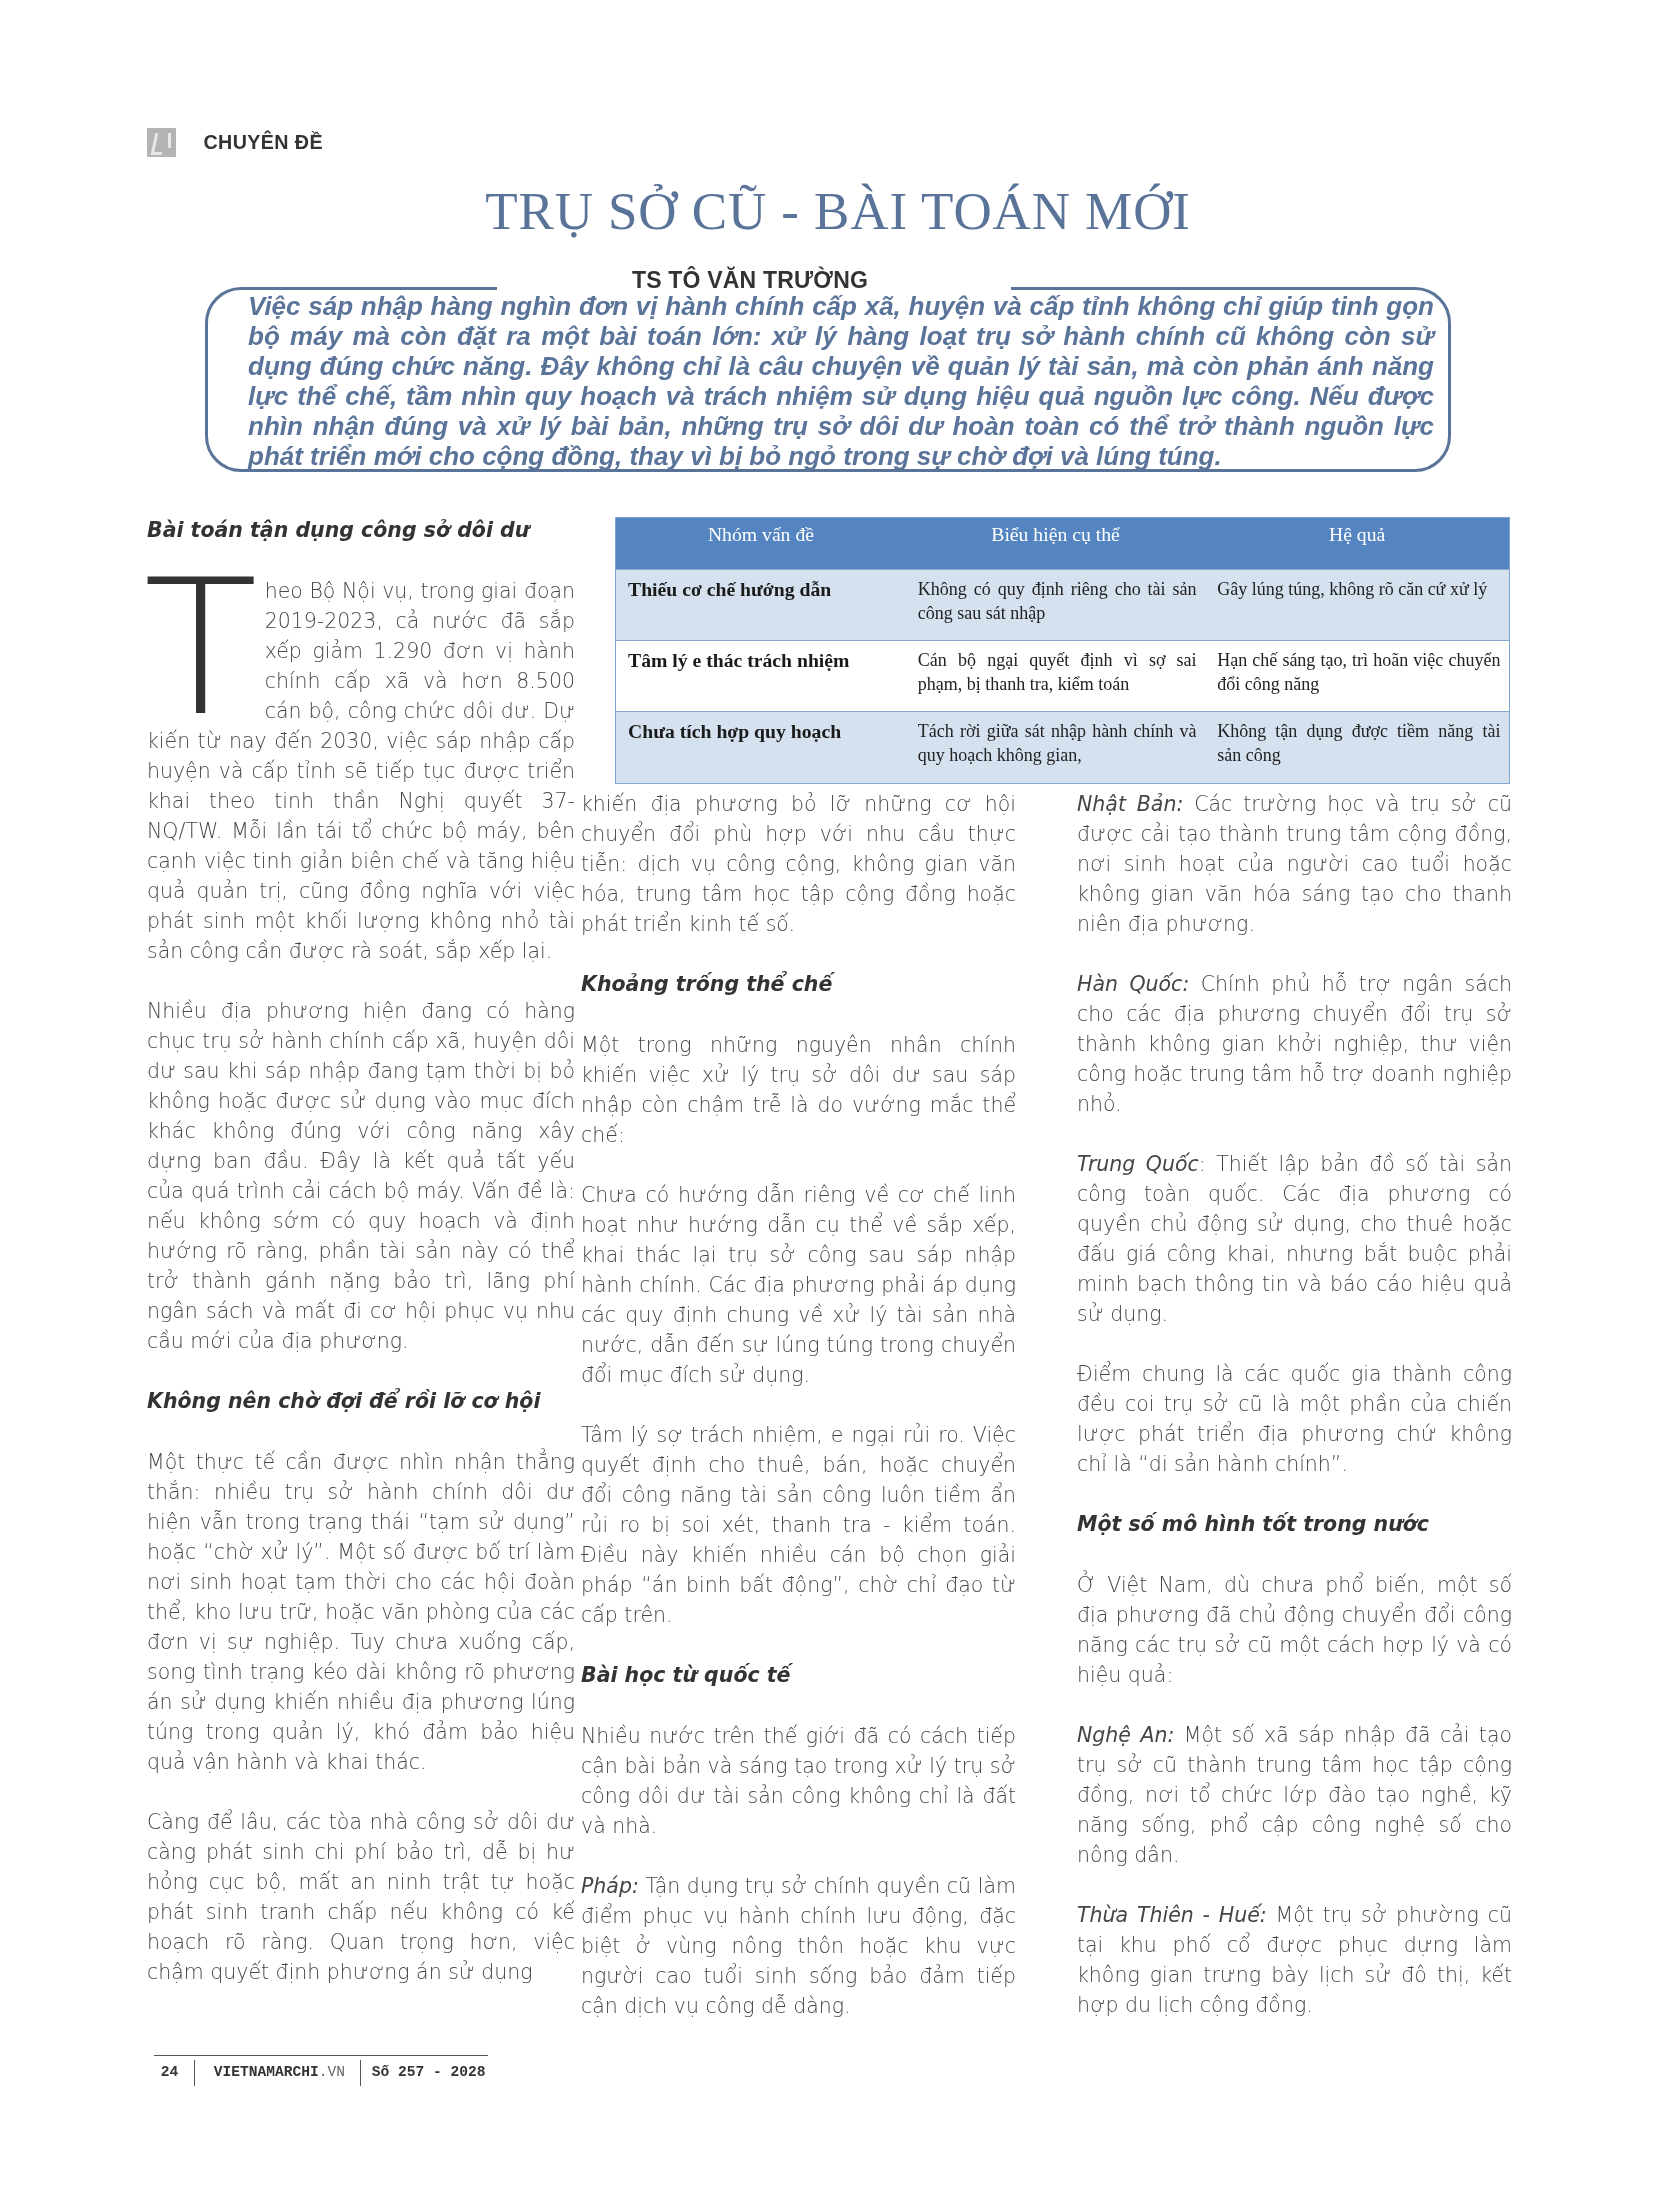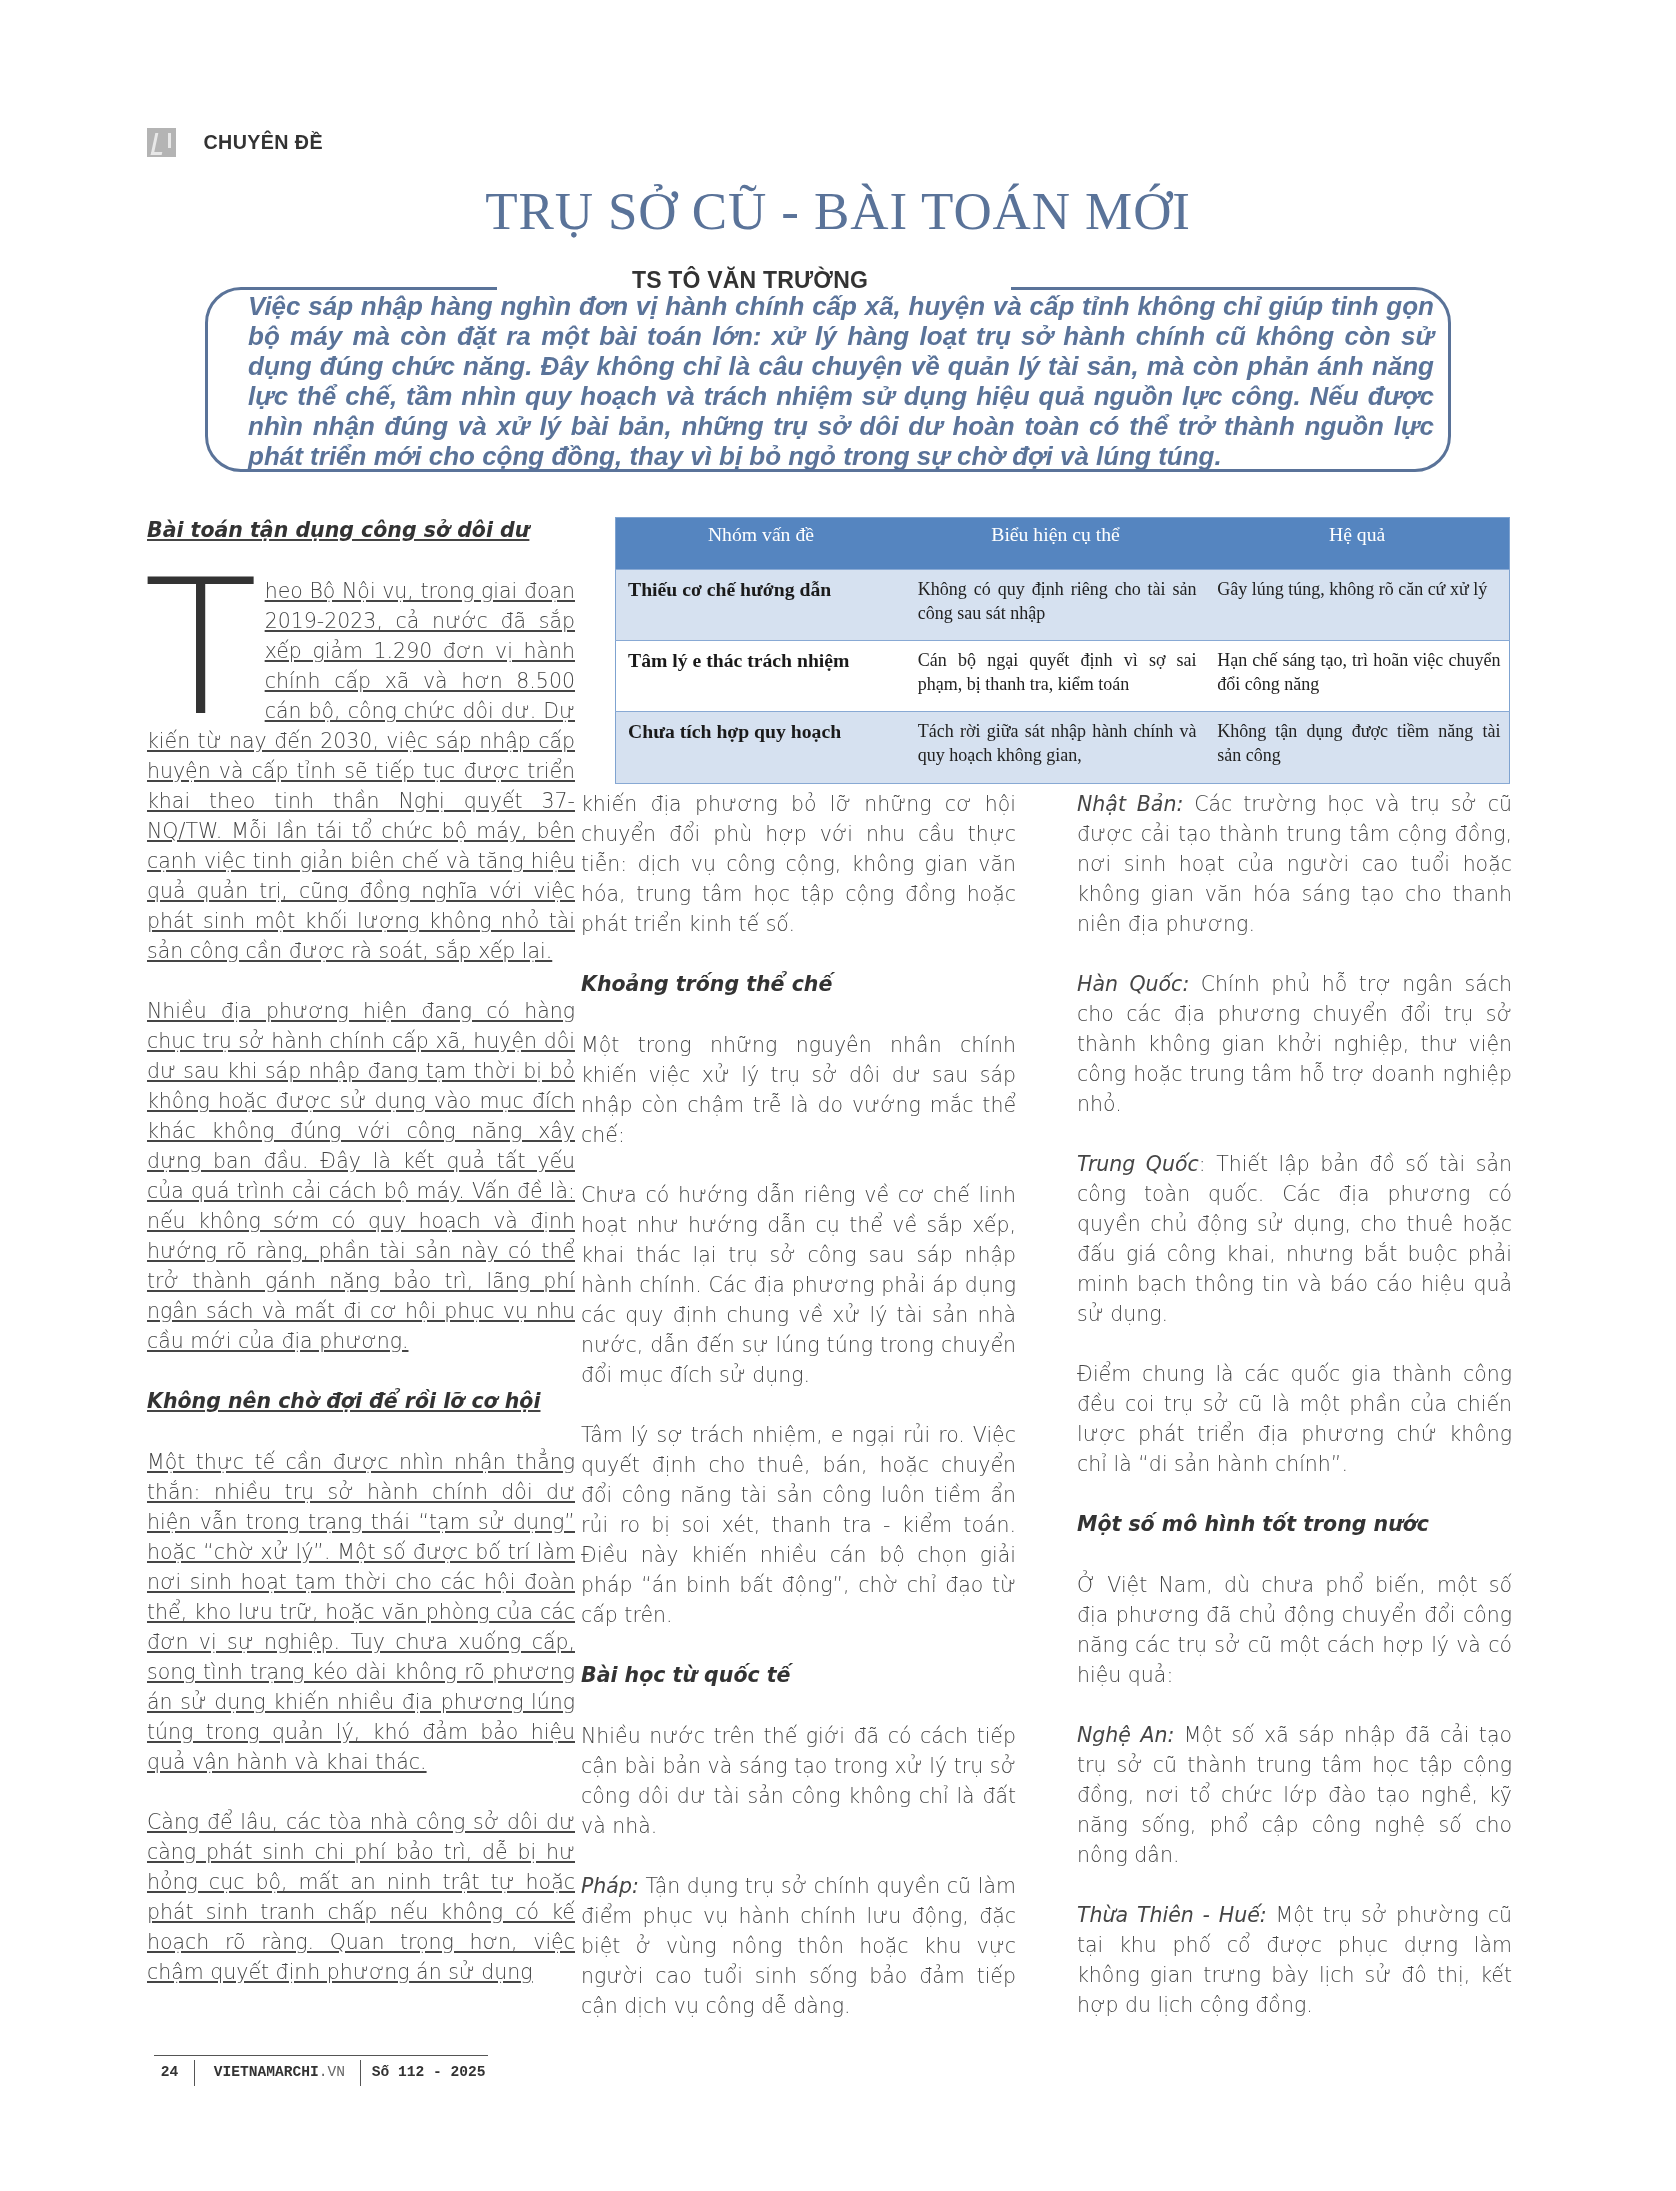--- a/index.html
+++ b/index.html
@@ -28,21 +28,21 @@
   .abstract-text { position: absolute; left: 248px; top: 291px; width: 1186px;
             font-family: "Liberation Sans", sans-serif; font-style: italic; font-weight: bold; font-size: 26px;
             line-height: 30px; color: #5a7399; text-align: justify; }
 
   
   .col { position: absolute; font-family: "DejaVu Sans", sans-serif; font-weight: 300; font-size: 20.5px;
          line-height: 30px; color: #454545; text-align: justify; }
   .col p { margin: 0 0 30px 0; }
   .col h3 { margin: 0 0 31px 0; font-family: "DejaVu Sans", sans-serif; font-size: 20.5px; font-style: italic;
             font-weight: bold; color: #333; line-height: 30px; }
-  .col1 { left: 147px; top: 515px; width: 428px; text-decoration: underline; }
+  .col1 { left: 147px; top: 515px; width: 428px; }
   .col2 { left: 581px; top: 789px; width: 435px; }
   .col3 { left: 1077px; top: 789px; width: 435px; }
   .em-label { font-style: italic; }
 
   .dropcap { float: left; font-family: "DejaVu Sans", sans-serif; font-weight: 300; font-size: 187px;
              line-height: 137px; height: 137px; margin: 4.3px 6.8px 0 -3.4px; color: #333; }
 
   
   .issue-table { position: absolute; left: 615px; top: 517px; width: 895px; border-collapse: collapse;
                  font-family: "Liberation Serif", serif; border: 1.7px solid #7fa3d0; }
@@ -143,15 +143,15 @@
   <p>Ở Việt Nam, dù chưa phổ biến, một số địa phương đã chủ động chuyển đổi công năng các trụ sở cũ một cách hợp lý và có hiệu quả:</p>
   <p><span class="em-label">Nghệ An:</span><span> Một số xã sáp nhập đã cải tạo trụ sở cũ thành trung tâm học tập cộng đồng, nơi tổ chức lớp đào tạo nghề, kỹ năng sống, phổ cập công nghệ số cho nông dân.</span></p>
   <p><span class="em-label">Thừa Thiên - Huế:</span><span> Một trụ sở phường cũ tại khu phố cổ được phục dựng làm không gian trưng bày lịch sử đô thị, kết hợp du lịch cộng đồng.</span></p>
 </div>
 
 <div class="footer">
   <span class="page-num">24</span>
   <span class="sep"></span>
   <span class="site"><span>VIETNAMARCHI</span><span class="site-tld">.VN</span></span>
   <span class="sep"></span>
-  <span class="issue">Số 112 - 2025</span>
+  <span class="issue">Số 257 - 2028</span>
 </div>
 
 
 </body></html>

